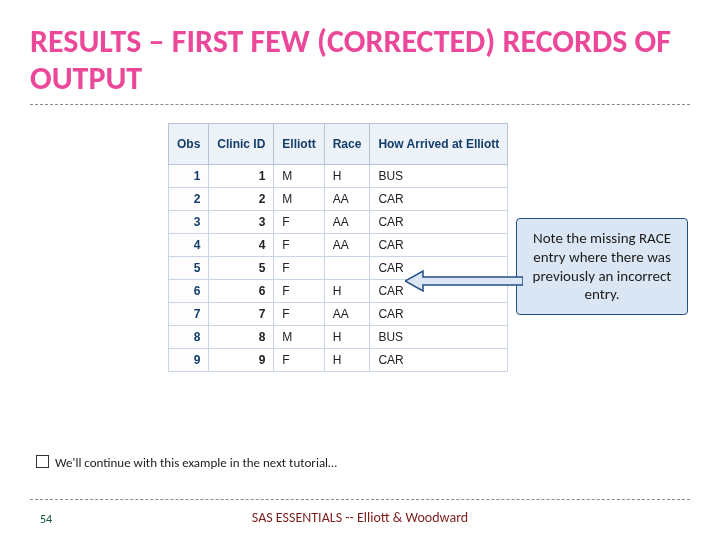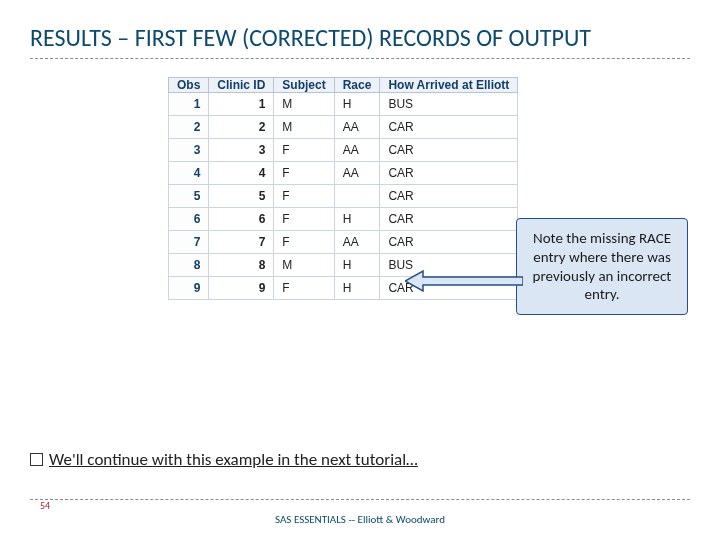--- a/index.html
+++ b/index.html
@@ -11,44 +11,44 @@
     background: #fff;
     position: relative;
     overflow: hidden;
   }
   .slide {
     padding: 24px 30px 0 30px;
     position: relative;
     height: 100%;
   }
   .title {
-    font-size: 24px;
-    font-weight: 400;
-    color: #0c4a6e;
+    font-size: 32px;
+    font-weight: 700;
+    color: #ec4899;
     line-height: 1.15;
     margin: 0 0 6px 0;
   }
   .title-underline {
     border-bottom: 1.5px dashed #8a8a8a;
     margin-bottom: 18px;
   }
   .table-wrap {
     margin-left: 138px;
   }
   table {
     border-collapse: collapse;
     font-family: Verdana, Arial, sans-serif;
     font-size: 12px;
   }
   th {
     background: #edf2f9;
     color: #133e6b;
     font-weight: 700;
     border: 1px solid #b7c4d6;
-    padding: 0 8px;
+    padding: 13px 8px;
     text-align: center;
     white-space: nowrap;
   }
   td {
     border: 1px solid #c9d4e4;
     padding: 4px 8px;
     text-align: left;
     color: #222;
   }
   td.rnum {
@@ -75,72 +75,71 @@
   .callout svg.pointer {
     position: absolute;
     left: -112px;
     top: 48px;
     width: 118px;
     height: 36px;
   }
   .bullet-line {
     position: absolute;
     bottom: 70px;
-    left: 30px;
+    left: 36px;
     right: 30px;
-    font-size: 17px;
+    font-size: 13px;
     color: #222;
-    text-decoration: underline;
   }
   .bullet-line .box {
     display: inline-block;
     width: 13px;
     height: 13px;
     border: 1.5px solid #333;
     margin-right: 6px;
     vertical-align: -1px;
   }
   .footer-rule {
     position: absolute;
     bottom: 40px;
     left: 30px;
     right: 30px;
     border-top: 1.5px dashed #8a8a8a;
   }
   .page-num {
     position: absolute;
-    bottom: 28px;
+    bottom: 14px;
     left: 40px;
-    font-size: 10px;
-    color: #b91c1c;
+    font-size: 12px;
+    color: #14532d;
   }
   .footer-text {
     position: absolute;
     bottom: 14px;
     left: 0;
     right: 0;
     text-align: center;
-    font-size: 11px;
-    color: #0c4a6e;
+    font-size: 14px;
+    color: #7f1d1d;
   }
 </style>
 </head>
 <body>
 
 <div class="slide">
   <h1 class="title">RESULTS – FIRST FEW (CORRECTED) RECORDS OF OUTPUT</h1>
   <div class="title-underline"></div>
 
   <div class="table-wrap">
     <table>
       <thead>
         <tr>
           <th>Obs</th>
           <th>Clinic ID</th>
-          <th>Subject</th>
+          <th>Elliott</th>
           <th>Race</th>
           <th>How Arrived at Elliott</th>
         </tr>
       </thead>
       <tbody id="tbody">
           <tr>
             <td class="rnum">1</td>
             <td class="subj">1</td>
             <td>M</td>
             <td>H</td>

